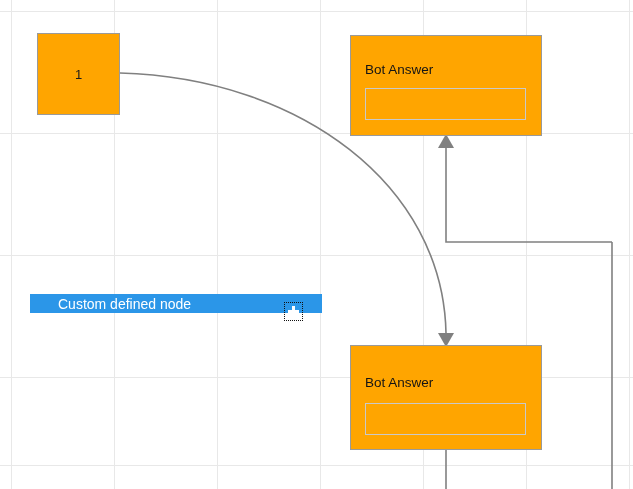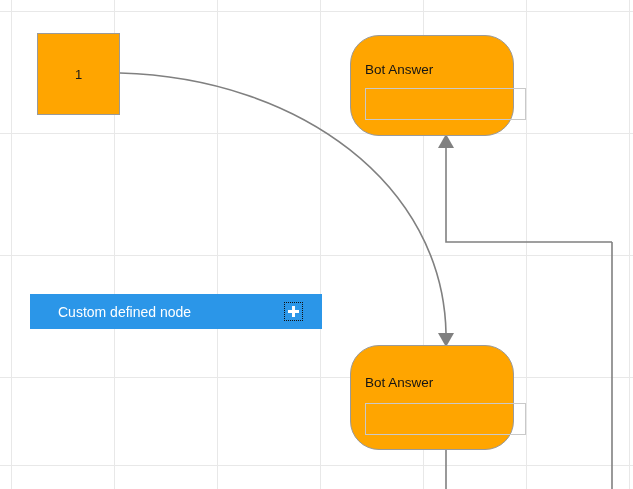--- a/index.html
+++ b/index.html
@@ -45,24 +45,23 @@
     display: flex;
     align-items: center;
     justify-content: center;
   }
   .node-start .node-number {
     font-size: 13px;
     color: #1a1a1a;
     line-height: 1;
   }
   .node-bot {
-    width: 164px;
+    width: 192px;
     height: 101px;
     padding: 9px;
-    border-radius: 29px;
   }
   .node-bot.top  { left: 350px; top: 35px; }
   .node-bot.bottom { left: 350px; top: 345px; height: 105px; }
 
   .node-bot .node-title {
     position: absolute;
     left: 14px;
     top: 27px;
     font-size: 13.5px;
     color: #141414;
@@ -80,21 +79,21 @@
     background: transparent;
   }
   .node-bot.bottom .node-title { top: 30px; }
   .node-bot.bottom .node-slot { top: 57px; }
 
   .palette-item {
     position: absolute;
     left: 30px;
     top: 294px;
     width: 292px;
-    height: 35px;
+    height: 19px;
     box-sizing: border-box;
     background: #2B96E8;
     display: flex;
     align-items: center;
     cursor: pointer;
   }
   .palette-item .palette-label {
     margin-left: 28px;
     font-size: 14px;
     color: #ffffff;

